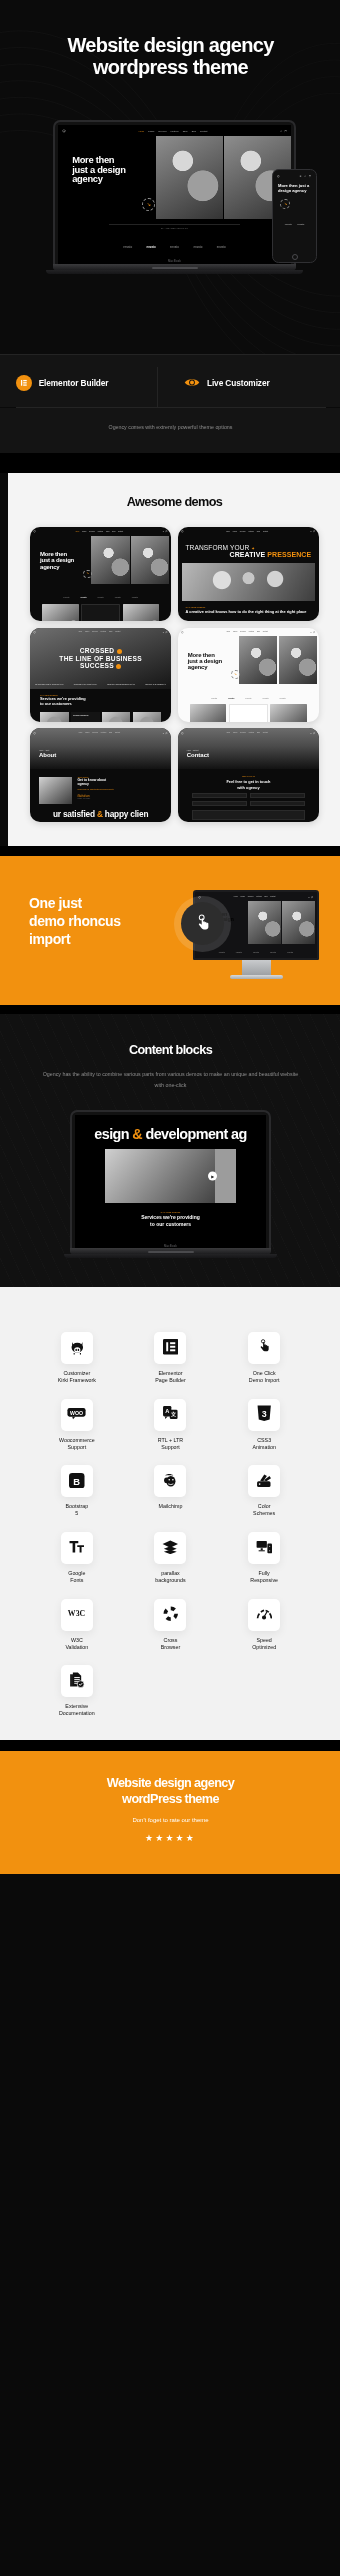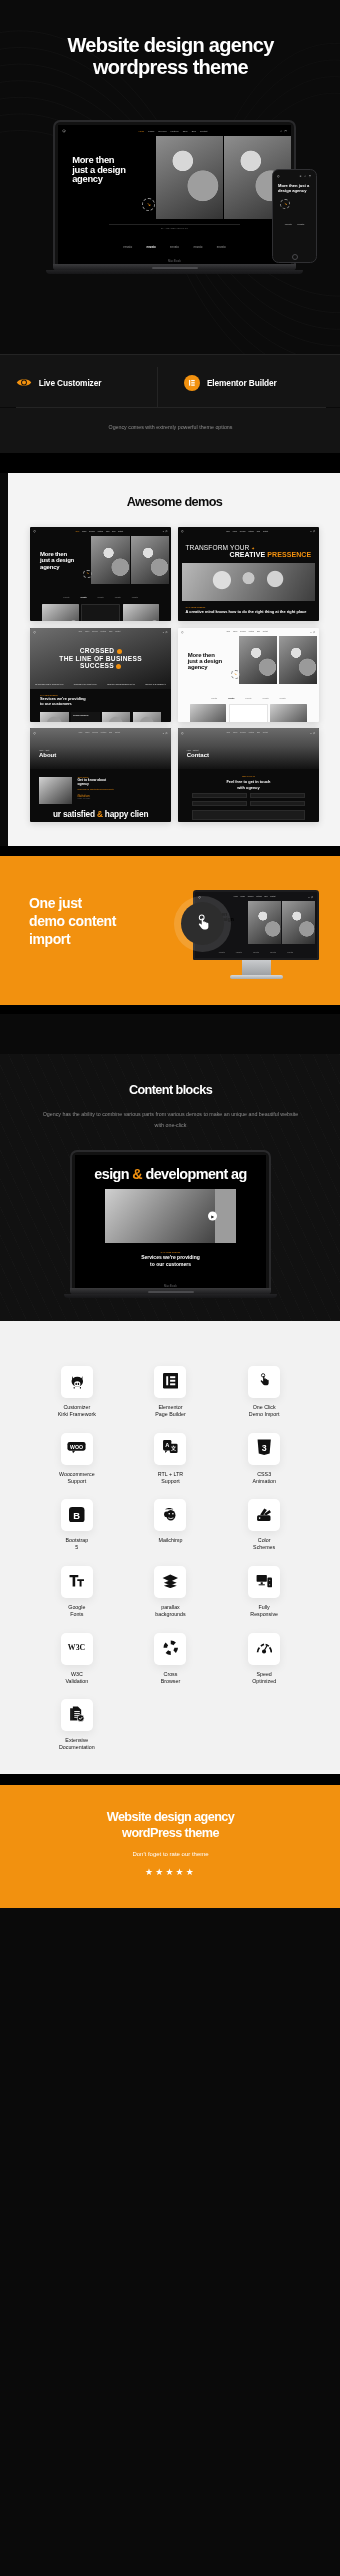--- a/index.html
+++ b/index.html
@@ -138,21 +138,21 @@
   .light { background:#f4f4f4; padding:22px 0 0;margin-left:8px; }
   .sec-title {
     text-align:center; font-size:12.7px; font-weight:bold;
     letter-spacing:-0.6px; color:#0c0c0c;
   }
   .demo-grid {
     display:grid; grid-template-columns:1fr 1fr; gap:6.6px 6.6px;
     padding:17.7px 22px 24px;
   }
   .demo-card {
-    height:94px; border-radius:1px; overflow:hidden; position:relative;
+    height:94px; border-radius:10px; overflow:hidden; position:relative;
     box-shadow:0 1.7px 7.7px rgba(0,0,0,.14); background:#0b0b0b;
   }
   .demo-card.lightcard { background:#fbfbfb; }
 
   .dc-nav{display:flex;align-items:center;padding:2.2px 3.3px;gap:2.2px;}
   .dc-nav .lg{font-size:3.3px;}
   .dc-nav .ln{display:flex;gap:2.8px;margin:0 auto;}
   .dc-nav .ln i{font-style:normal;font-size:1.5px;}
   .dc-nav .tl{font-size:2.2px;letter-spacing:0.6px;}
   .dark .dc-nav .lg,.dark .dc-nav .tl{color:#fff;}
@@ -252,21 +252,21 @@
   .click-bubble{
     position:absolute; left:-12px; top:12px; width:43px; height:43px; border-radius:50%;
     background:#0b0b0b; display:flex; align-items:center; justify-content:center; z-index:4;
   }
   .click-bubble:before{
     content:""; position:absolute; left:-6.6px; top:-6.6px; right:-6.6px; bottom:-6.6px;
     border-radius:50%; background:rgba(255,255,255,.14);
   }
 
   
-  .cblocks{ background:#111; padding:29px 0 7px; position:relative; overflow:hidden;margin-top:40px;}
+  .cblocks{ background:#111; padding:29px 0 13px; position:relative; overflow:hidden;}
   .cblocks .stripes{position:absolute;inset:0;opacity:.55;
     background:repeating-linear-gradient(65deg,rgba(255,255,255,.035) 0 0.6px,transparent 0.6px 12px);}
   .cblocks h2{position:relative;text-align:center;color:#fff;font-weight:bold;font-size:12.7px;letter-spacing:-0.6px;}
   .cblocks p{position:relative;text-align:center;color:#8e8e8e;font-size:5.3px;line-height:2.05;margin-top:12px;padding:0 38px;}
   .cb-laptop{position:relative;margin:19px auto 0;width:201px;}
 
   
   .features{background:#f2f2f2;padding:25.5px 0 22px;}
   .feat-grid{display:grid;grid-template-columns:repeat(3,1fr);gap:14.4px 0;padding:19px 30px 0;justify-items:center;}
   .feat{width:55px;text-align:center;}
@@ -372,39 +372,39 @@
           <b>envato</b>
           <b>envato</b>
         </div>
         <div class="phome"></div>
       </div>
     </div>
   </section>
 
   <section class="builders">
     <div class="builder">
-      <span class="ic" style="background:transparent">
-        <svg width="16.6" height="11" viewBox="0 0 44 26">
-            <path d="M2 13 C 10 1, 34 1, 42 13 C 34 25, 10 25, 2 13 Z" fill="#f2910f"></path>
-            <circle cx="22" cy="13" r="8" fill="#0f0f0f"></circle>
-            <circle cx="22" cy="13" r="5.5" fill="#f2910f"></circle>
-          </svg>
-      </span>
-      <span class="lbl">Live Customizer</span>
-    </div>
-    <div class="builder">
       <span class="ic">
         <svg width="7.7" height="7.7" viewBox="0 0 24 24" fill="#fff">
             <rect x="3" y="3" width="4" height="18"></rect>
             <rect x="10" y="3" width="11" height="4"></rect>
             <rect x="10" y="10" width="11" height="4"></rect>
             <rect x="10" y="17" width="11" height="4"></rect>
           </svg>
       </span>
       <span class="lbl">Elementor Builder</span>
+    </div>
+    <div class="builder">
+      <span class="ic" style="background:transparent">
+        <svg width="16.6" height="11" viewBox="0 0 44 26">
+            <path d="M2 13 C 10 1, 34 1, 42 13 C 34 25, 10 25, 2 13 Z" fill="#f2910f"></path>
+            <circle cx="22" cy="13" r="8" fill="#0f0f0f"></circle>
+            <circle cx="22" cy="13" r="5.5" fill="#f2910f"></circle>
+          </svg>
+      </span>
+      <span class="lbl">Live Customizer</span>
     </div>
   </section>
   <div class="builders-rule"></div>
   <div class="theme-options">Ogency comes with extremly powerful theme options</div>
   <div class="black-gap"></div>
 
   <section class="light">
     <h2 class="sec-title">Awesome demos</h2>
 
     <div class="demo-grid">
@@ -645,21 +645,21 @@
 
       </div>
 
     </div>
   </section>
 
   <div class="black-gap" style="height:10px"></div>
   <section class="oneclick">
     <h2>
       <span>One just</span><br>
-      <span>demo content</span><br>
+      <span>demo rhoncus</span><br>
       <span>import</span>
     </h2>
     <div class="imac">
       <div class="scr">
         <div class="dc-nav">
           <span class="lg" style="color:#fff">◇</span>
           <span class="ln">
             <i style="color:#ccc">Home</i>
             <i style="color:#ccc">Pages</i>
             <i style="color:#ccc">Services</i>

